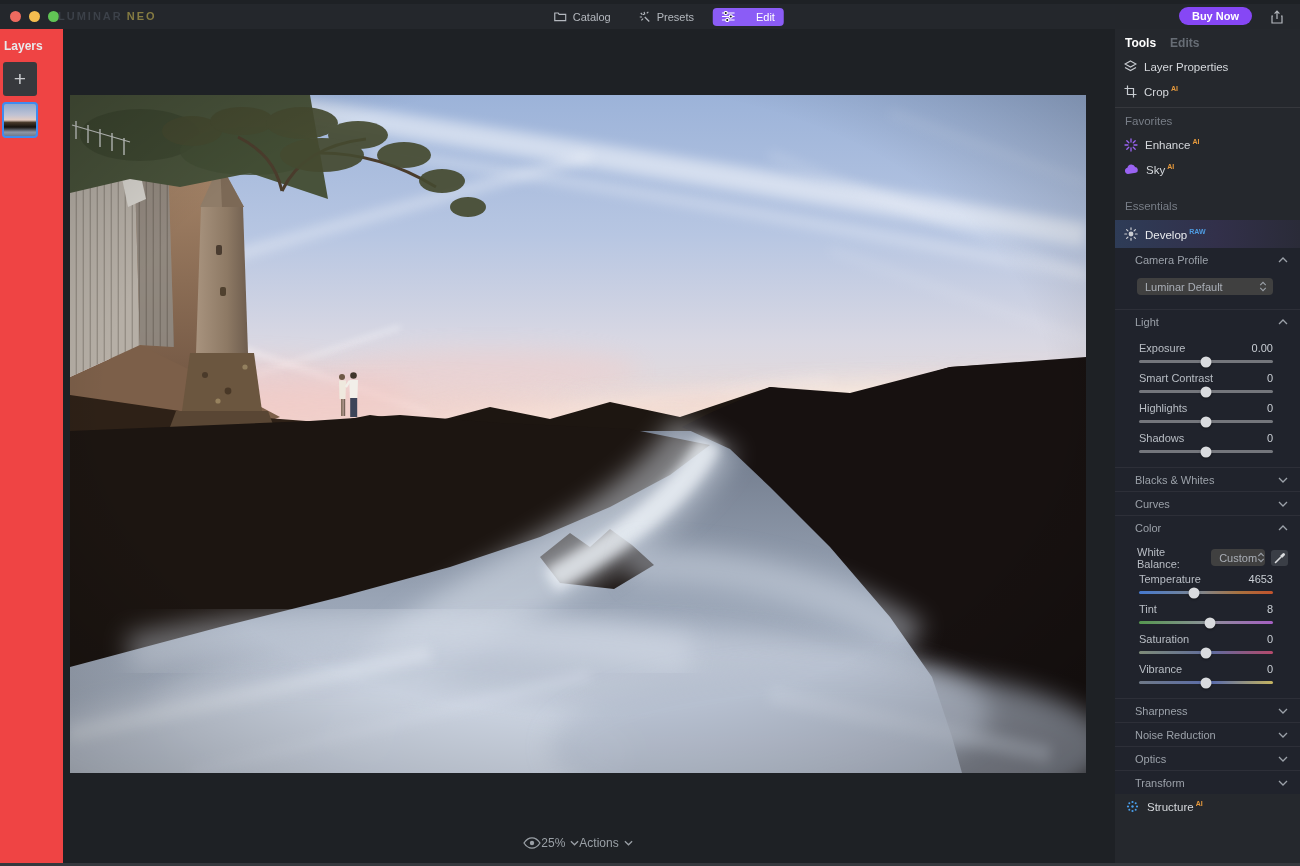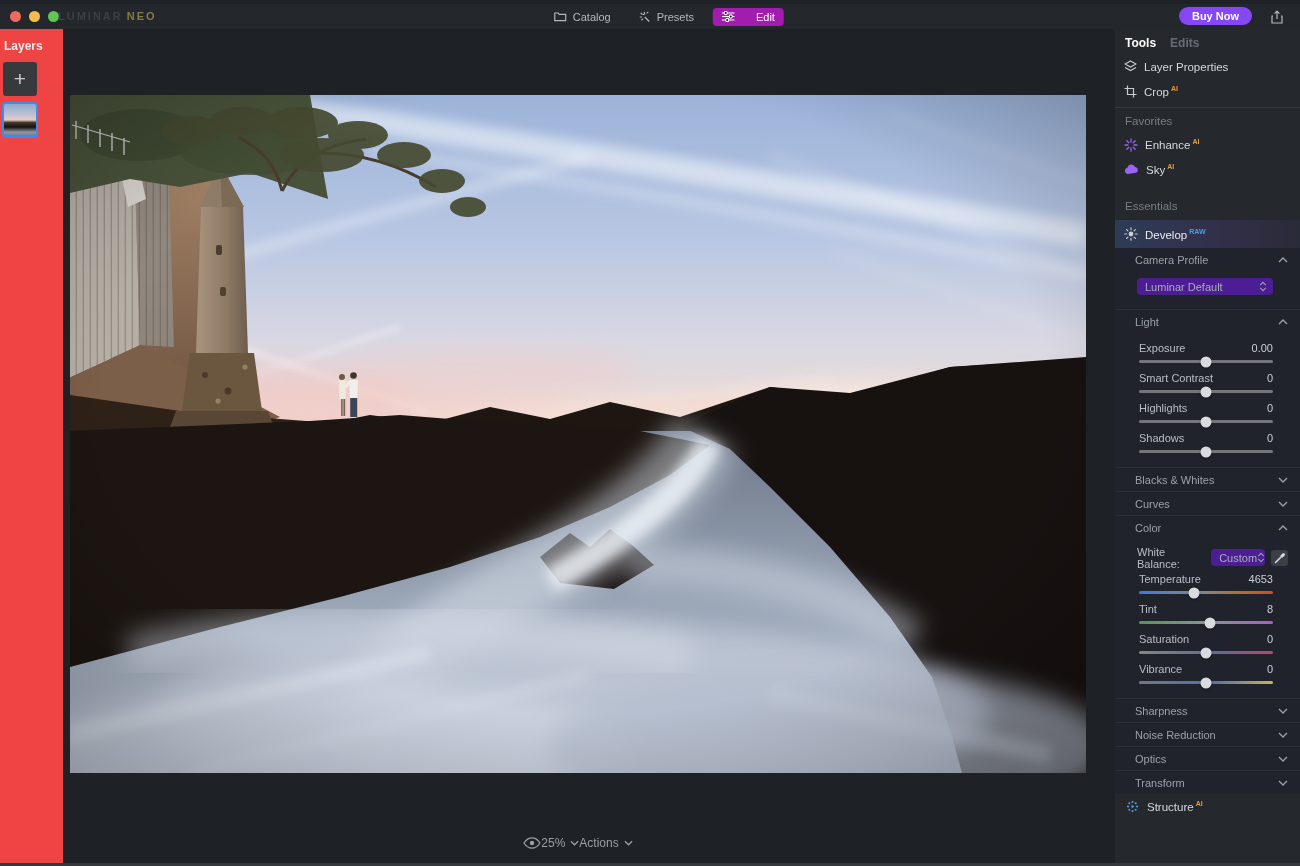--- a/index.html
+++ b/index.html
@@ -9,21 +9,21 @@
 
   
   .topbar { position:absolute; top:4px; left:0; width:100%; height:25px; background:#24272c; z-index:30; }
   .traffic { position:absolute; left:10px; top:7px; display:flex; gap:8px; }
   .tl { width:11px; height:11px; border-radius:50%; display:inline-block; }
   .tl.r{background:#ee6a5f}.tl.y{background:#f5bd4f}.tl.g{background:#61c455}
   .logo { position:absolute; left:58px; top:6px; font-size:11px; font-weight:bold; letter-spacing:2px; }
   .logo .lp { color:#3c4149; } .logo .ls { color:#857b42; margin-left:4px; }
   .topnav { position:absolute; left:50%; top:0; transform:translateX(-44%); height:25px; display:flex; align-items:center; gap:10px; }
   .navitem { display:flex; align-items:center; gap:6px; color:#b4b8be; font-size:11px; padding:3px 9px; border-radius:4px; cursor:default; }
-  .navitem.active { background:#a21caf; color:#fff;gap:21px; }
+  .navitem.active { background:#8b5cf6; color:#fff;gap:21px; }
   .navitem svg { display:block; }
   .buynow { position:absolute; right:48px; top:3px; height:18px; padding:0 13px; border:none; border-radius:9px;
             color:#fff; font-size:11px; font-weight:bold; display:flex; align-items:center; }
   .share { position:absolute; right:14px; top:4px; width:18px; height:18px; display:flex; align-items:center; justify-content:center; }
 
   
   .rail { position:absolute; left:0; top:25px; width:63px; height:838px; background:#ef4444; z-index:10; }
   .rail-title { color:#e8eaec; font-size:12px; font-weight:bold; margin:14px 0 0 4px; }
   .addlayer { width:34px; height:34px; margin:9px 0 0 3px; background:#37393d; border:none; border-radius:3px;
               color:#c8cacd; font-size:21px; font-weight:300; line-height:30px; }
@@ -51,21 +51,21 @@
   .shead.ess { margin-top:13px; }
 
   
   .devbox { margin-top:3px; background:#20232c; }
   .devhead { height:28px; display:flex; align-items:center; gap:7px; padding-left:9px; font-size:11.5px; color:#e8eaed;
              background:linear-gradient(90deg,#2e3c57 0%,#32304a 55%,#2a2b38 100%); }
   .accrow { height:24px; display:flex; align-items:center; justify-content:space-between;
             padding:0 12px 0 20px; font-size:11px; color:#9ba1a9; border-top:1px solid rgba(255,255,255,0.06); }
   .accrow.first { border-top:none; }
   .chev { width:10px; height:6px; flex:none; }
-  .selectbox { display:flex; align-items:center; justify-content:space-between; background:#4c1d95;
+  .selectbox { display:flex; align-items:center; justify-content:space-between; background:#404040;
                border-radius:4px; color:#a9aeb6; font-size:11px; padding:0 6px 0 8px; }
   .bigselect { margin:6px 27px 14px 22px; height:17px; }
   .updown { width:8px; height:11px; flex:none; }
   .srow { margin:8px 27px 0 24px; }
   .srow-l { display:flex; justify-content:space-between; font-size:11px; color:#b9bec5; height:14px; align-items:center; }
   .srow-l .val { color:#c9ced4; }
   .track { position:relative; margin-top:5px; height:3px; border-radius:2px; }
   .thumbk { position:absolute; top:50%; width:11px; height:11px; border-radius:50%; background:#d9dbde;
             transform:translate(-50%,-50%); box-shadow:0 1px 2px rgba(0,0,0,.5); }
   .gap14 { height:14px; }

